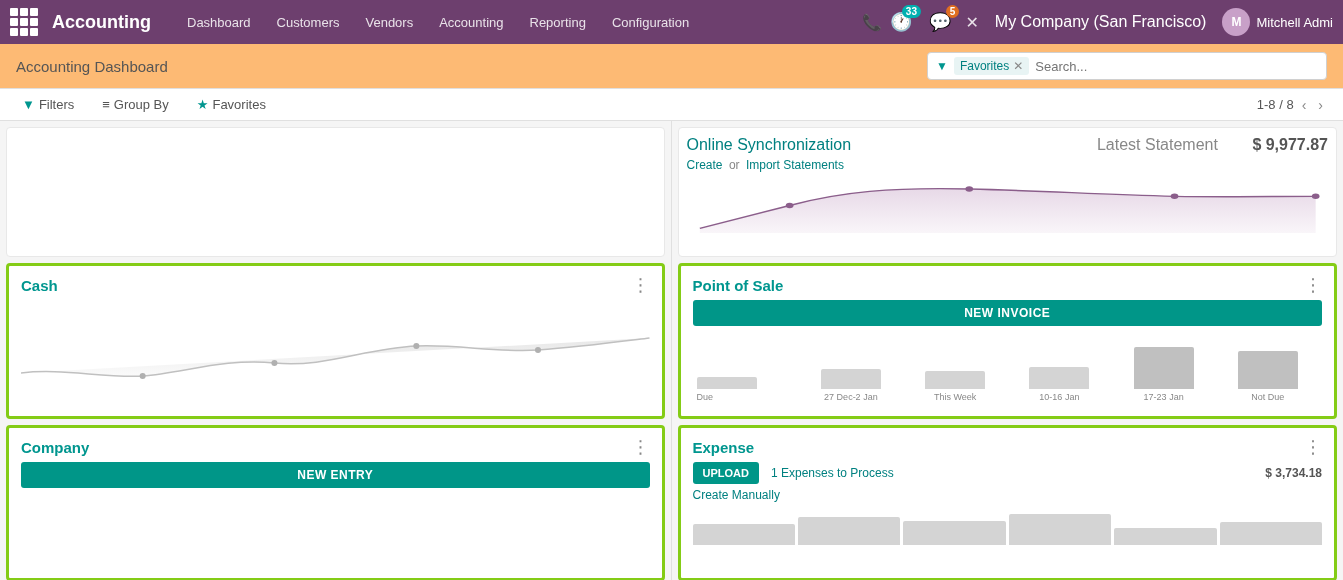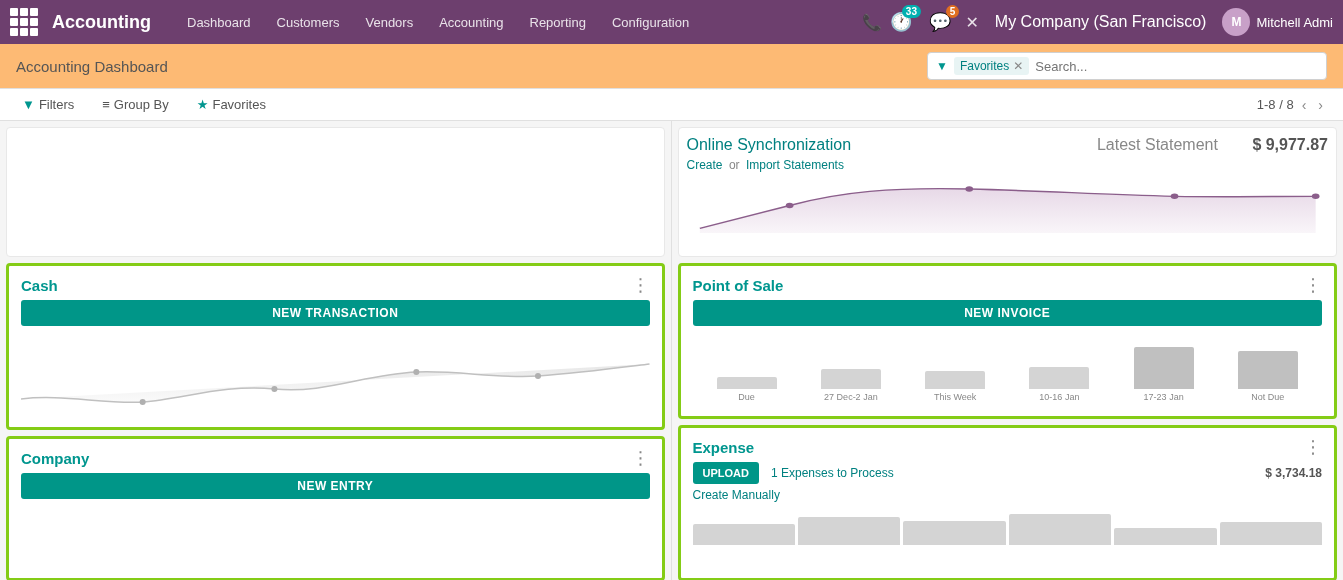--- a/index.html
+++ b/index.html
@@ -180,21 +180,20 @@
       <div style="height:100%; display:flex; align-items:flex-end; padding:8px;">
         
       </div>
     </div>
 
     <div class="panel-card" style="flex:1; margin: 6px 6px 6px 6px;">
       <div class="card-header">
         <div class="card-title">Cash</div>
         <div class="card-menu">⋮</div>
       </div>
-      <button class="card-btn">NEW TRANSACTION</button>
 
       <div class="chart-area cash-chart" style="margin-top:8px;">
         <svg viewBox="0 0 620 80" preserveAspectRatio="none">
           <defs>
             <linearGradient id="cashGrad" x1="0" y1="0" x2="0" y2="1">
               <stop offset="0%" stop-color="#d0d0d0" stop-opacity="0.5"></stop>
               <stop offset="100%" stop-color="#d0d0d0" stop-opacity="0.1"></stop>
             </linearGradient>
           </defs>
           <path d="M0,65 C40,60 80,70 120,68 C160,65 200,50 250,55 C300,60 340,40 390,38 C430,36 470,45 510,42 C550,39 580,35 620,30" fill="url(#cashGrad)" stroke="none"></path>
@@ -250,21 +249,21 @@
     </div>
 
     <div class="panel-card" style="flex:1; margin: 6px 6px 0 6px;">
       <div class="card-header">
         <div class="card-title">Point of Sale</div>
         <div class="card-menu">⋮</div>
       </div>
       <button class="card-btn">NEW INVOICE</button>
 
       <div style="display:flex; align-items:flex-end; gap:4px; height:70px; margin-top:6px; padding:0 4px;">
-        <div style="flex:1; display:flex; flex-direction:column; align-items:center;">
+        <div style="flex:1; display:flex; flex-direction:column; ">
           <div style="background:#d4d4d4; width:60%; height:12px; border-radius:2px 2px 0 0;"></div>
           <div style="font-size:9px; color:#888; margin-top:3px;">Due</div>
         </div>
         <div style="flex:1; display:flex; flex-direction:column; align-items:center;">
           <div style="background:#d4d4d4; width:60%; height:20px; border-radius:2px 2px 0 0;"></div>
           <div style="font-size:9px; color:#888; margin-top:3px; text-align:center;">27 Dec-2 Jan</div>
         </div>
         <div style="flex:1; display:flex; flex-direction:column; align-items:center;text-align:center;">
           <div style="background:#d4d4d4; width:60%; height:18px; border-radius:2px 2px 0 0;"></div>
           <div style="font-size:9px; color:#888; margin-top:3px;">This Week</div>

